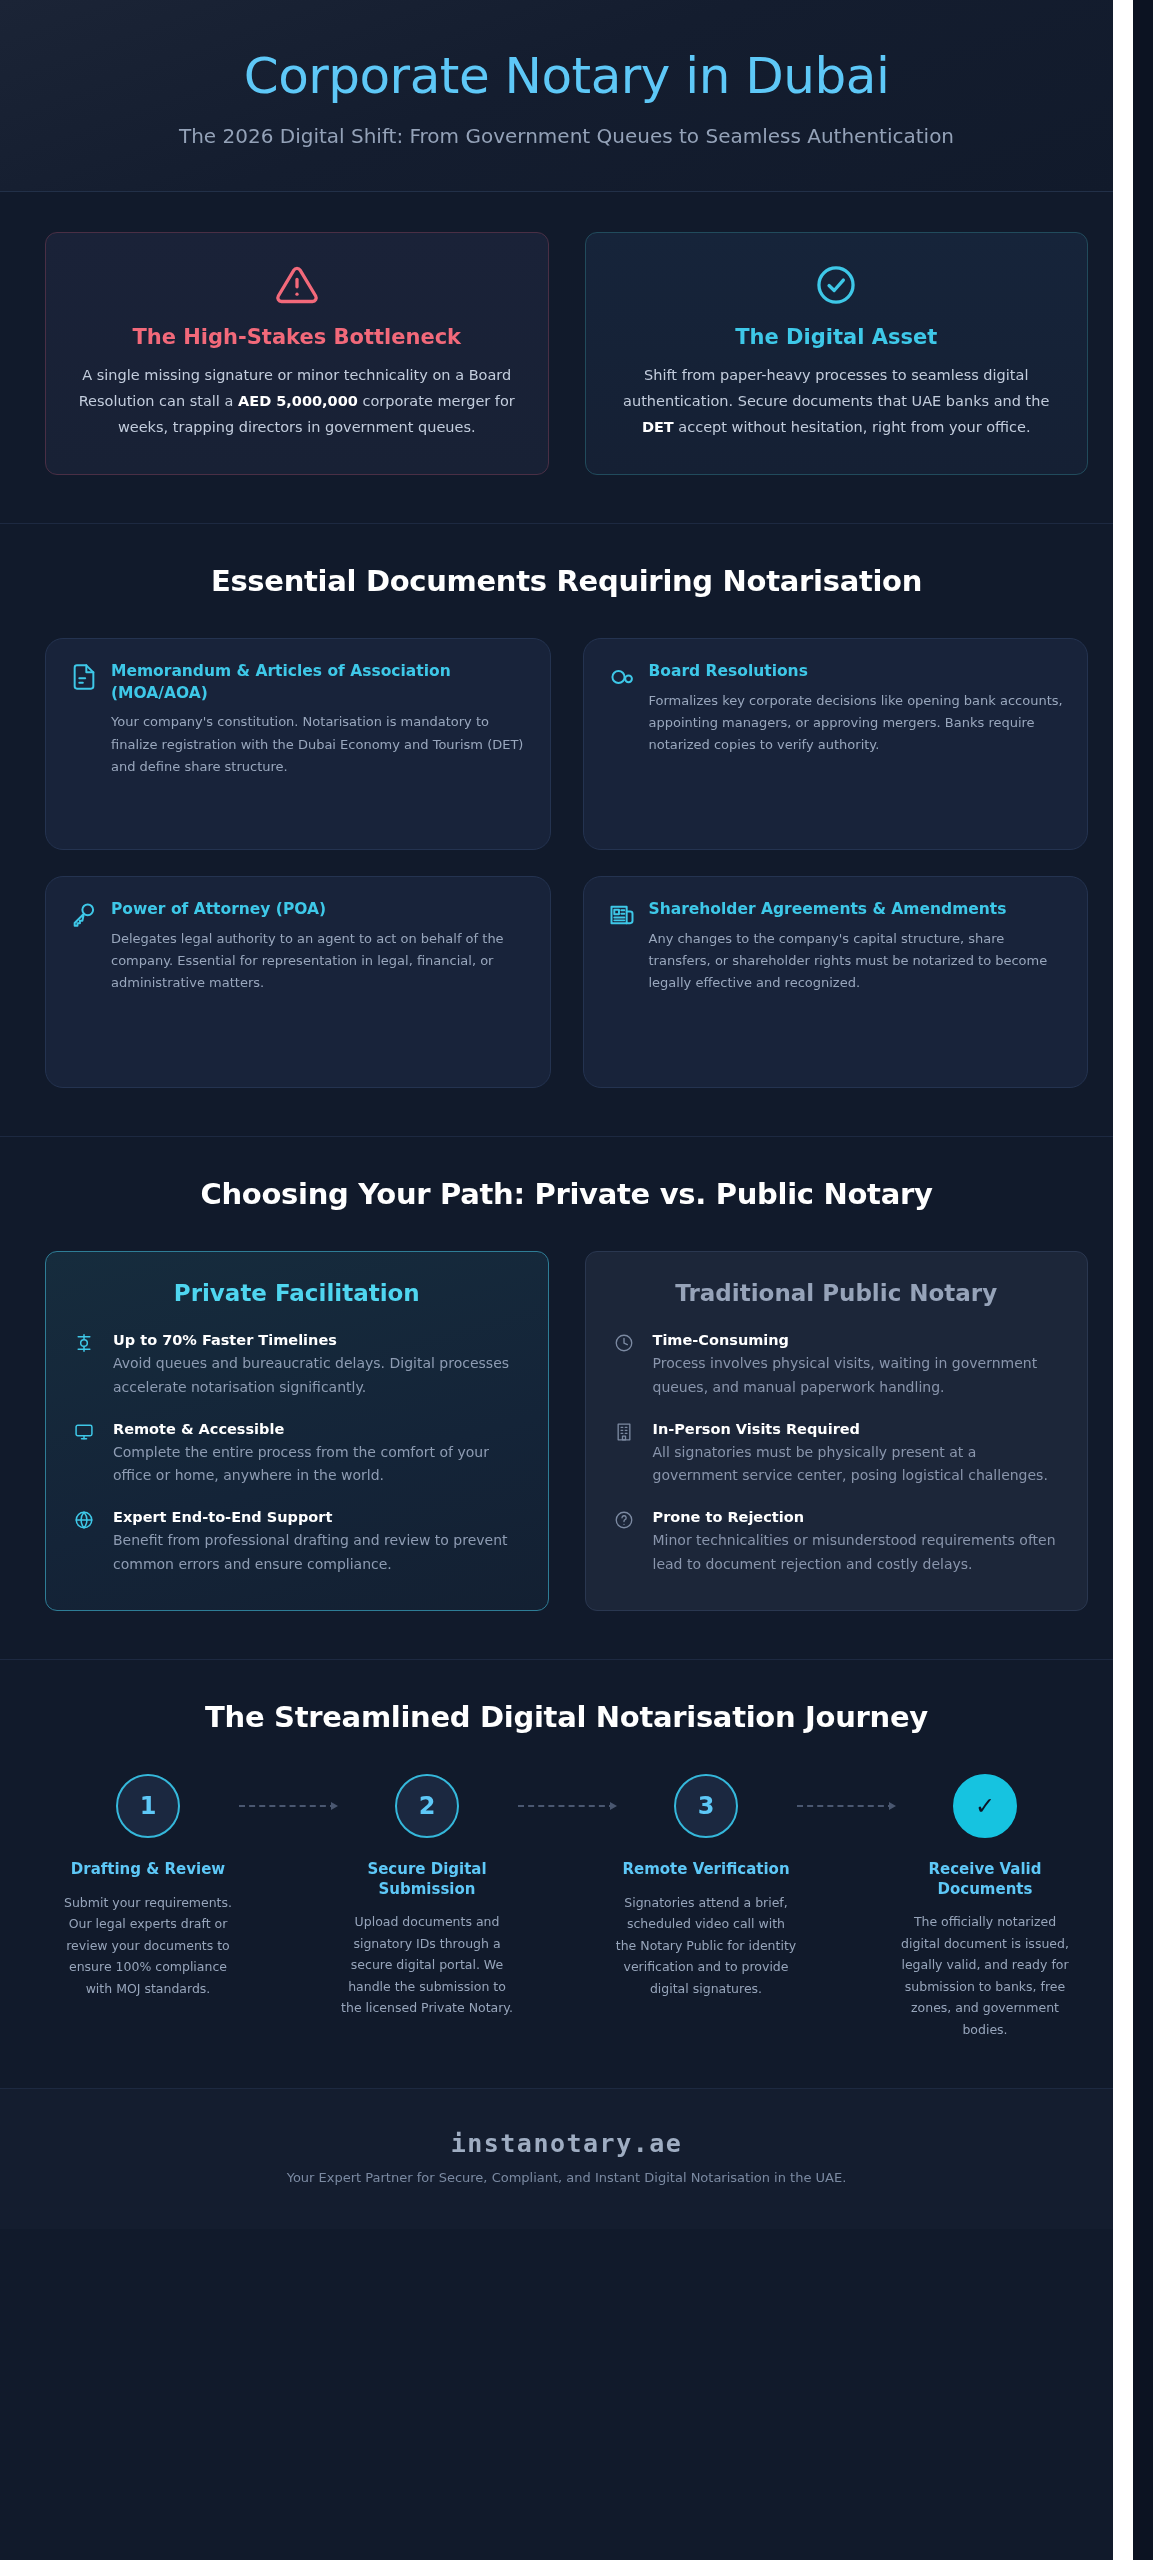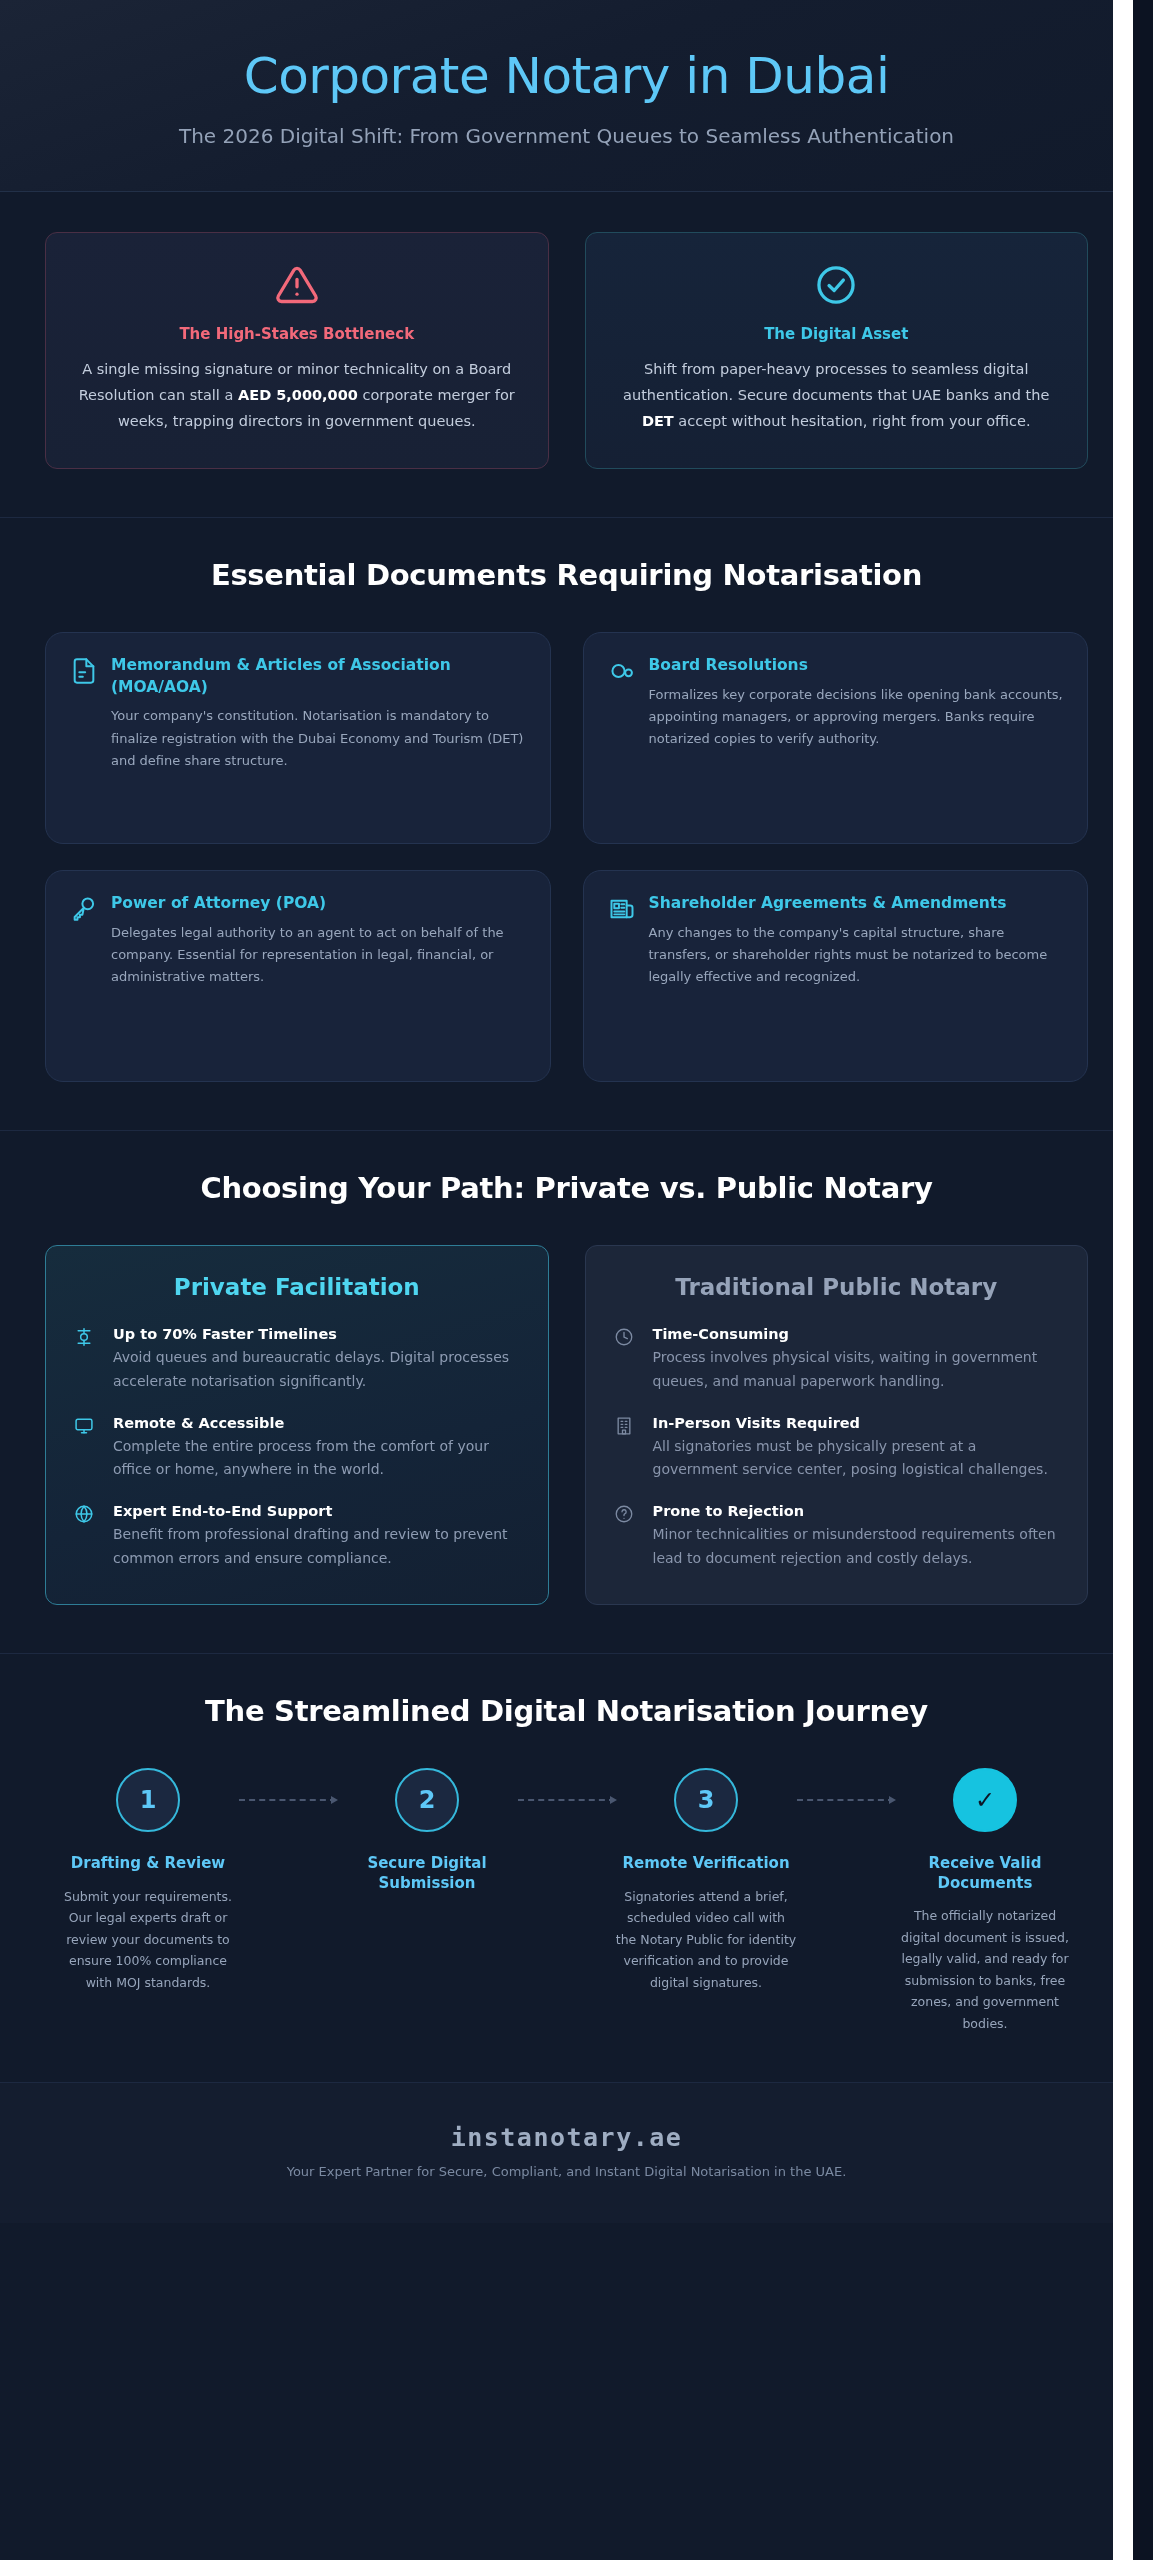--- a/index.html
+++ b/index.html
@@ -76,21 +76,21 @@
   .stat-card.danger {
     border: 1px solid #4a2f45;
     background: linear-gradient(180deg, #1a2238 0%, #182135 100%);
   }
   .stat-card.accent {
     border: 1px solid #214b5c;
     background: linear-gradient(180deg, #16243a 0%, #152034 100%);
   }
   .stat-icon { margin-bottom: 18px; height: 44px; }
   .stat-card h3 {
-    font-size: 15px;
+    font-size: 21px;
     font-weight: 700;
     margin-bottom: 14px;
   }
   .stat-card.danger h3 { color: #f2697a; }
   .stat-card.accent h3 { color: #3ec8e8; }
   .stat-card p {
     font-size: 14.5px;
     line-height: 1.78;
     color: #c3cddd;
   }
@@ -465,20 +465,21 @@
         <div class="jcircle">1</div>
         <h5>Drafting &amp; Review</h5>
         <p>Submit your requirements. Our legal experts draft or review your documents to ensure 100% compliance with MOJ standards.</p>
       </div>
 
       <div class="jconn"></div>
 
       <div class="jstep">
         <div class="jcircle">2</div>
         <h5>Secure Digital Submission</h5>
+        <p>Upload documents and signatory IDs through a secure digital portal. We handle the submission to the licensed Private Notary.</p>
       </div>
 
       <div class="jconn"></div>
 
       <div class="jstep">
         <div class="jcircle">3</div>
         <h5>Remote Verification</h5>
         <p>Signatories attend a brief, scheduled video call with the Notary Public for identity verification and to provide digital signatures.</p>
       </div>
 

